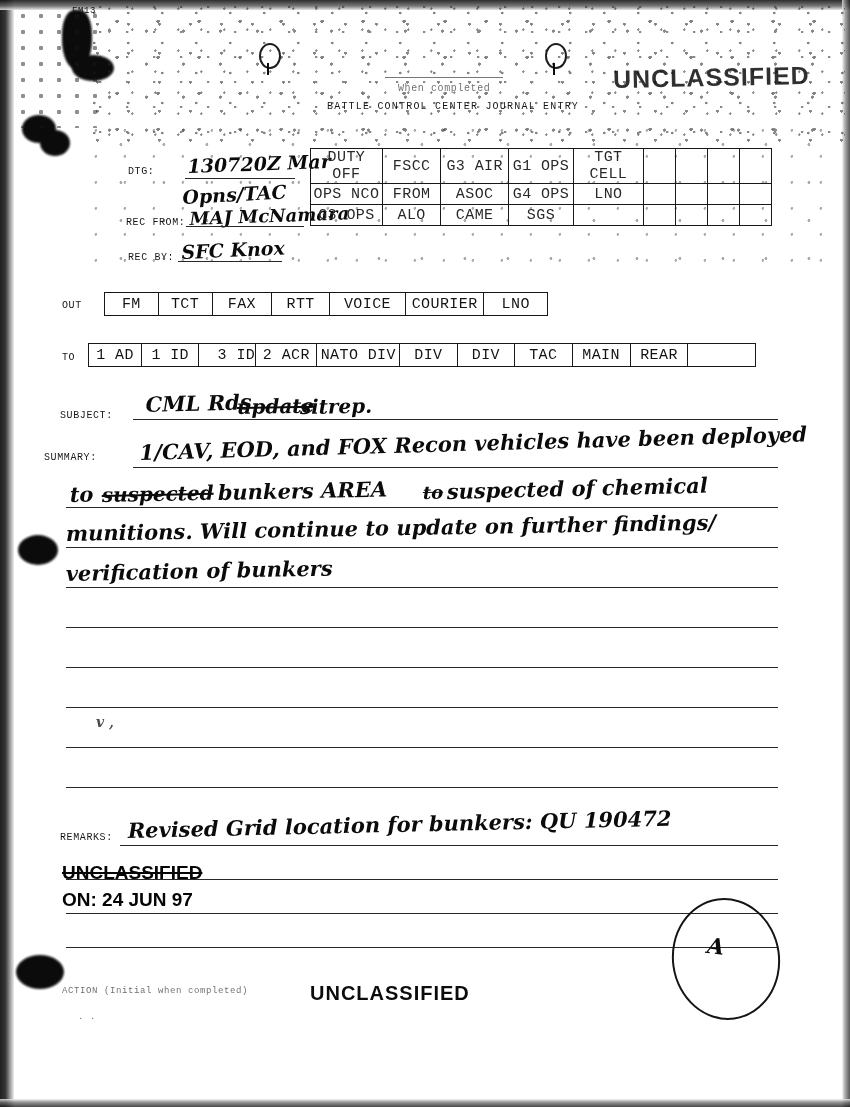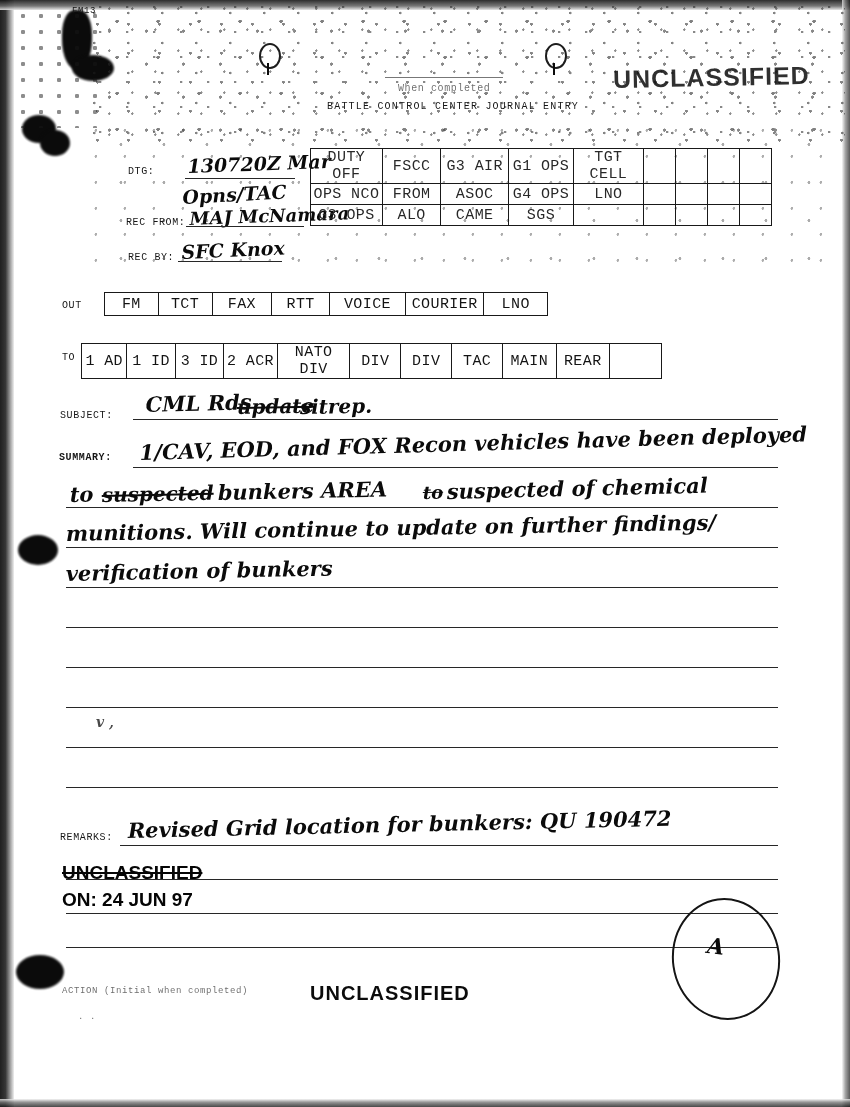--- a/index.html
+++ b/index.html
@@ -261,45 +261,45 @@
       <td style="width:60px;">FAX</td>
       <td style="width:58px;margin-left:40px;">RTT</td>
       <td style="width:76px;">VOICE</td>
       <td style="width:78px;">COURIER</td>
       <td style="width:64px;">LNO</td>
     </tr>
   </tbody>
     </table>
 
   <div class="lbl" style="left:62px;top:352px;">TO</div>
-  <table class="grid" style="left:81px;top:343px;width:581px;">
+  <table class="grid" style="left:88px;top:343px;width:668px;">
     <tbody>
         <tr>
       <td style="width:54px;height:22px;">1 AD</td>
       <td style="width:58px;">1 ID</td>
-      <td style="width:58px;">3 ID</td>
+      <td style="width:58px;text-align:right;">3 ID</td>
       <td style="width:62px;">2 ACR</td>
       <td style="width:84px;">NATO DIV</td>
       <td style="width:58px;">DIV</td>
       <td style="width:58px;">DIV</td>
       <td style="width:58px;">TAC</td>
       <td style="width:58px;">MAIN</td>
       <td style="width:58px;">REAR</td>
       <td style="width:70px;"></td>
     </tr>
   </tbody>
     </table>
 
   <div class="lbl" style="left:60px;top:410px;">SUBJECT:</div>
   <div class="rule" style="left:133px;top:419px;width:645px;"></div>
   <div class="hand" style="left:146px;top:392px;font-size:21px;transform:rotate(-1.5deg);">CML Rds</div>
   <div class="hand strike" style="left:237px;top:395px;font-size:20px;transform:rotate(-1deg);">update</div>
   <div class="hand" style="left:300px;top:395px;font-size:20px;transform:rotate(-1deg);">sitrep.</div>
 
-  <div class="lbl" style="left:59px;top:452px;font-weight:bold;">SUMMARY:</div>
+  <div class="lbl" style="left:44px;top:452px;">SUMMARY:</div>
   <div class="rule" style="left:133px;top:467px;width:645px;"></div>
   <div class="rule" style="left:66px;top:507px;width:712px;"></div>
   <div class="rule" style="left:66px;top:547px;width:712px;"></div>
   <div class="rule" style="left:66px;top:587px;width:712px;"></div>
   <div class="rule" style="left:66px;top:627px;width:712px;"></div>
   <div class="rule" style="left:66px;top:667px;width:712px;"></div>
   <div class="rule" style="left:66px;top:707px;width:712px;"></div>
   <div class="rule" style="left:66px;top:747px;width:712px;"></div>
   <div class="rule" style="left:66px;top:787px;width:712px;"></div>
 

